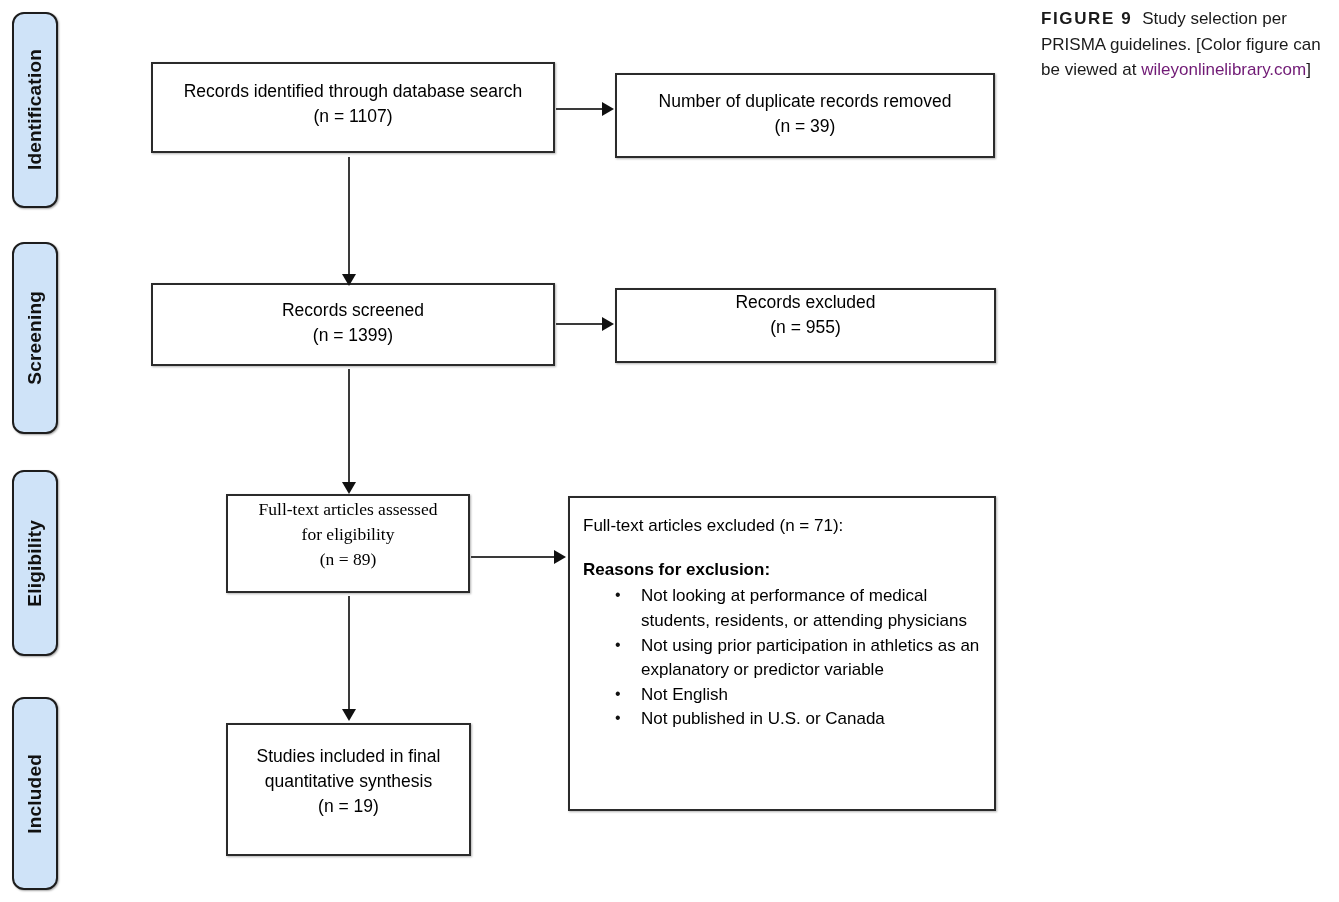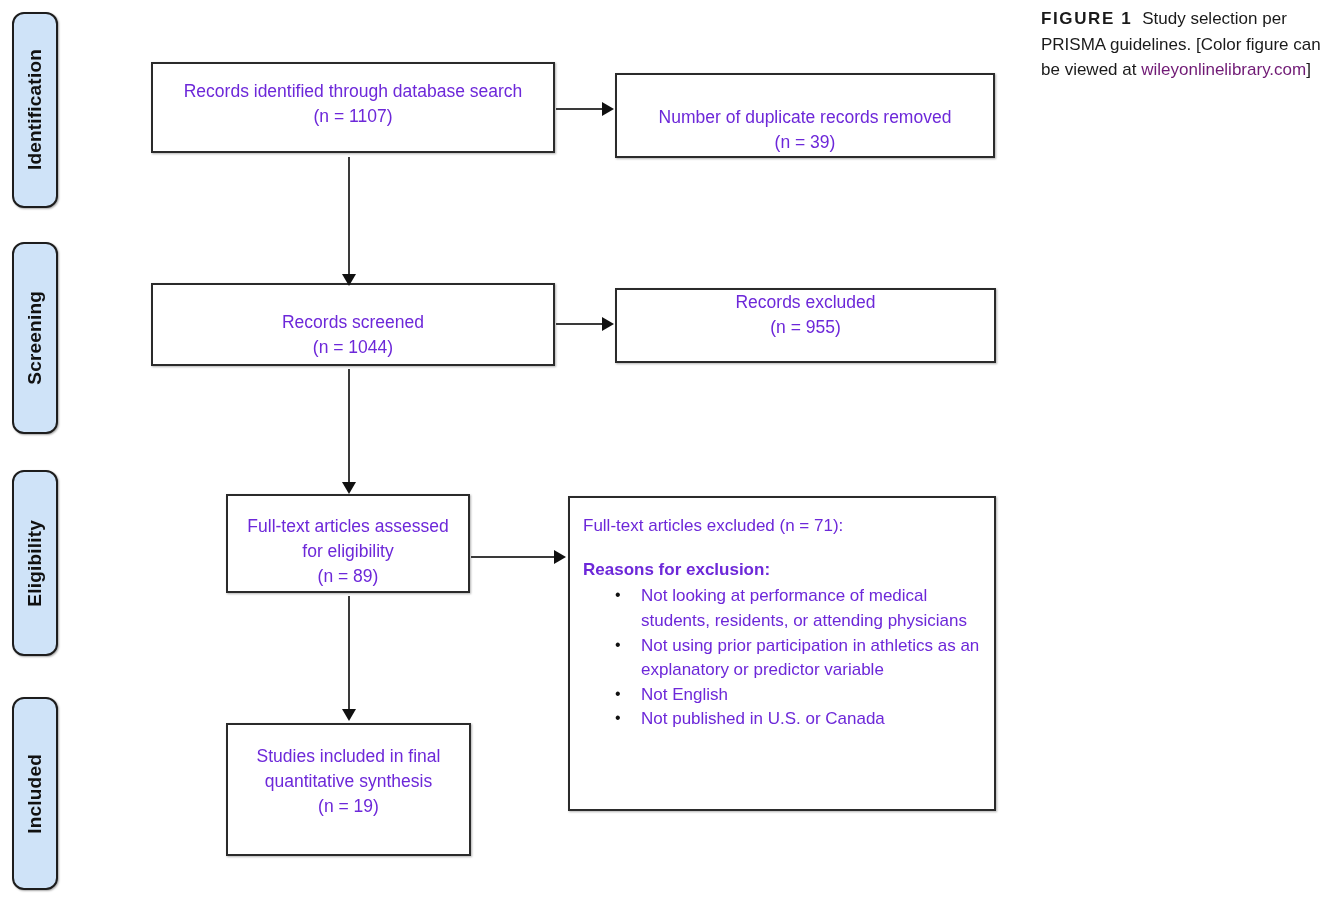--- a/index.html
+++ b/index.html
@@ -50,51 +50,51 @@
 
   
   .flowbox {
     position: absolute;
     box-sizing: border-box;
     background: #ffffff;
     border: 2px solid #2b2b2b;
     box-shadow: 1px 1px 2px rgba(0,0,0,0.30);
     font-size: 17.5px;
     line-height: 1.42;
-    color: #6d28d9;
+    color: #000000;
   }
   .flowbox .inner {
     width: 100%;
     height: 100%;
     box-sizing: border-box;
     display: flex;
     flex-direction: column;
   }
   .centered .inner {
     align-items: center;
     justify-content: flex-start;
     text-align: center;
   }
   .centered .line { display: block; }
 
   
   #box-records-identified { left: 151px; top: 62px;  width: 404px; height: 91px; }
   #box-records-identified .inner { padding-top: 15px; }
 
   #box-duplicates-removed { left: 615px; top: 73px;  width: 380px; height: 85px; }
-  #box-duplicates-removed .inner { padding-top: 30px; }
+  #box-duplicates-removed .inner { padding-top: 14px; }
 
   #box-records-screened   { left: 151px; top: 283px; width: 404px; height: 83px; }
-  #box-records-screened .inner { padding-top: 25px; }
+  #box-records-screened .inner { padding-top: 13px; }
 
   #box-records-excluded   { left: 615px; top: 288px; width: 381px; height: 75px; }
   #box-records-excluded .inner { }
 
   #box-fulltext-assessed  { left: 226px; top: 494px; width: 244px; height: 99px; }
-  #box-fulltext-assessed .inner { padding-top: 18px; }
+  #box-fulltext-assessed .inner { padding-top: 1px; font-family: Liberation Serif, serif; }
 
   #box-studies-included   { left: 226px; top: 723px; width: 245px; height: 133px; }
   #box-studies-included .inner { padding-top: 19px; }
 
   
   #box-exclusion-reasons {
     left: 568px; top: 496px; width: 428px; height: 315px;
     font-size: 17px;
   }
   #box-exclusion-reasons .inner {
@@ -209,21 +209,21 @@
   <div class="flowbox centered" id="box-duplicates-removed">
     <div class="inner">
       <span class="line">Number of duplicate records removed</span>
       <span class="line">(n = 39)</span>
     </div>
   </div>
 
   <div class="flowbox centered" id="box-records-screened">
     <div class="inner">
       <span class="line">Records screened</span>
-      <span class="line">(n = 1044)</span>
+      <span class="line">(n = 1399)</span>
     </div>
   </div>
 
   <div class="flowbox centered" id="box-records-excluded">
     <div class="inner">
       <span class="line">Records excluded</span>
       <span class="line">(n = 955)</span>
     </div>
   </div>
 
@@ -268,16 +268,16 @@
   <div class="connector hline" id="conn-h1-line"></div>
   <div class="connector arrow-right" id="conn-h1-head"></div>
 
   <div class="connector hline" id="conn-h2-line"></div>
   <div class="connector arrow-right" id="conn-h2-head"></div>
 
   <div class="connector hline" id="conn-h3-line"></div>
   <div class="connector arrow-right" id="conn-h3-head"></div>
 
   <div id="figure-caption">
-    <span class="fig-label">FIGURE 1</span><span class="fig-gap"></span><span>Study selection per PRISMA guidelines. [Color figure can be viewed at </span><a class="fig-link" href="#">wileyonlinelibrary.com</a><span>]</span>
+    <span class="fig-label">FIGURE 9</span><span class="fig-gap"></span><span>Study selection per PRISMA guidelines. [Color figure can be viewed at </span><a class="fig-link" href="#">wileyonlinelibrary.com</a><span>]</span>
   </div>
 
 </div>
 
 </body></html>

